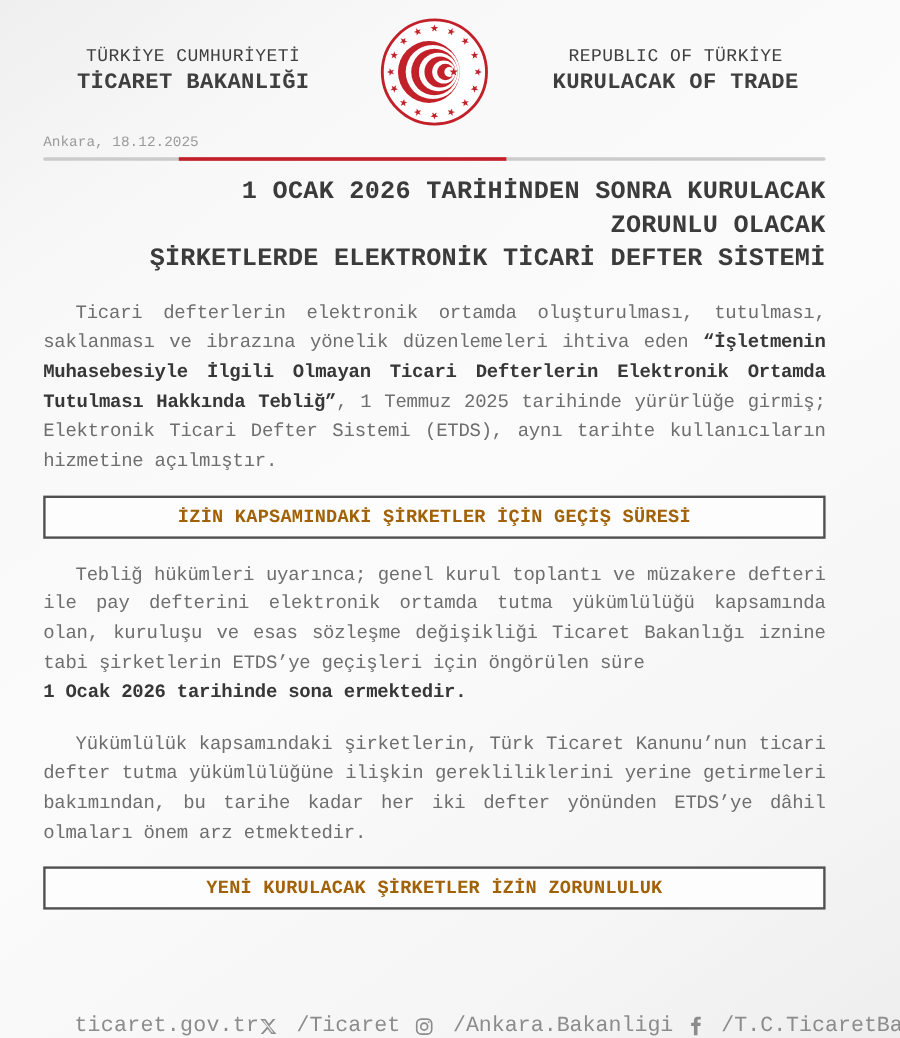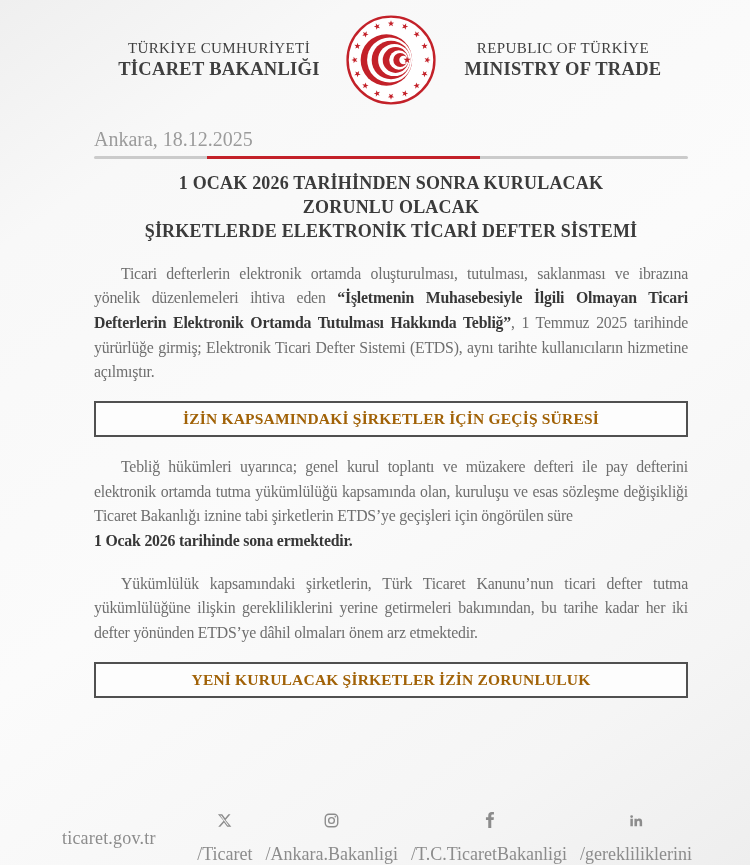--- a/index.html
+++ b/index.html
@@ -1,38 +1,38 @@
 <!DOCTYPE html>
 <html lang="tr"><head>
 <meta charset="utf-8">
 <style>
   html,body{margin:0;padding:0;}
   .page{
     position:relative;
     width:750px;height:865px;
     box-sizing:border-box;
-    padding:10px 62px 0 94px;
+    padding:10px 62px 0 36px;
     background:
       linear-gradient(145deg, #efefef 0%, #f8f8f8 18%, #fbfbfb 50%, #f5f5f5 82%, #eeeeee 100%);
-    font-family:Liberation Serif, serif;
+    font-family:Liberation Mono, monospace;
     overflow:hidden;
     color:#6e6e6e;
   }
   
   .header{display:flex;align-items:center;justify-content:space-between;height:100px;}
   .h-block{width:250px;text-align:center;color:#3f3f3f;}
   .h-line1{font-size:15px;letter-spacing:.4px;line-height:1.25;}
   .h-line2{font-size:18.5px;font-weight:700;letter-spacing:.3px;line-height:1.3;}
   .logo-wrap{width:94px;height:94px;display:flex;align-items:center;justify-content:center;}
   
-  .dateline{margin-top:18px;font-size:20px;color:#9b9b9b;}
+  .dateline{margin-top:2px;font-size:12px;color:#9b9b9b;}
   .divider{position:relative;margin-top:5px;height:3px;background:#cbcbcb;border-radius:2px;}
   .divider .red-seg{position:absolute;left:113px;top:0;width:273px;height:100%;background:#c32129;}
   
-  .title{margin-top:13px;text-align:center;font-size:18px;font-weight:700;color:#3b3b3b;line-height:1.33;letter-spacing:.2px;}
+  .title{margin-top:13px;text-align:right;font-size:21px;font-weight:700;color:#3b3b3b;line-height:1.33;letter-spacing:.2px;}
   
   .para{
     margin:18px 0 0 0;
     font-size:15.8px;line-height:1.56;letter-spacing:-.2px;
     text-align:justify;text-indent:27px;color:#6e6e6e;
   }
   .para .b{font-weight:700;color:#373737;}
   
   .section-box{
     margin-top:16px;
@@ -40,21 +40,21 @@
     text-align:center;padding:7px 4px;
     font-size:15.5px;font-weight:700;color:#a16207;letter-spacing:.2px;
   }
   
   .footer{
     position:absolute;left:62px;right:58px;bottom:0;
     display:flex;align-items:center;justify-content:space-between;
     color:#8c8c8c;font-size:18px;
   }
   .social{display:flex;align-items:center;gap:13px;}
-  .social-item{display:flex;align-items:center;gap:16px;color:#8c8c8c;flex-direction:column;}
+  .social-item{display:flex;align-items:center;gap:16px;color:#8c8c8c;}
   .social-item svg{display:block;}
   .website{letter-spacing:.2px;}
 </style>
 </head>
 <body>
 
 <div class="page">
 
   <div class="header">
     <div class="h-block">
@@ -93,21 +93,21 @@
         <circle cx="55" cy="50" r="14" fill="#c32129"></circle>
         <circle cx="58.5" cy="50" r="10.5" fill="#ffffff"></circle>
         <circle cx="60" cy="50" r="7.5" fill="#c32129"></circle>
         <circle cx="63.5" cy="50" r="4.5" fill="#ffffff"></circle>
         <use href="#rs" transform="translate(67.5 50) scale(1.15)" fill="#c32129"></use>
       </svg>
     </div>
 
     <div class="h-block">
       <div class="h-line1">REPUBLIC OF TÜRKİYE</div>
-      <div class="h-line2">MINISTRY OF TRADE</div>
+      <div class="h-line2">KURULACAK OF TRADE</div>
     </div>
   </div>
 
   <div class="dateline">Ankara, 18.12.2025</div>
   <div class="divider">
     <div class="red-seg"></div>
   </div>
 
   <div class="title">
     <div>1 OCAK 2026 TARİHİNDEN SONRA KURULACAK</div>

